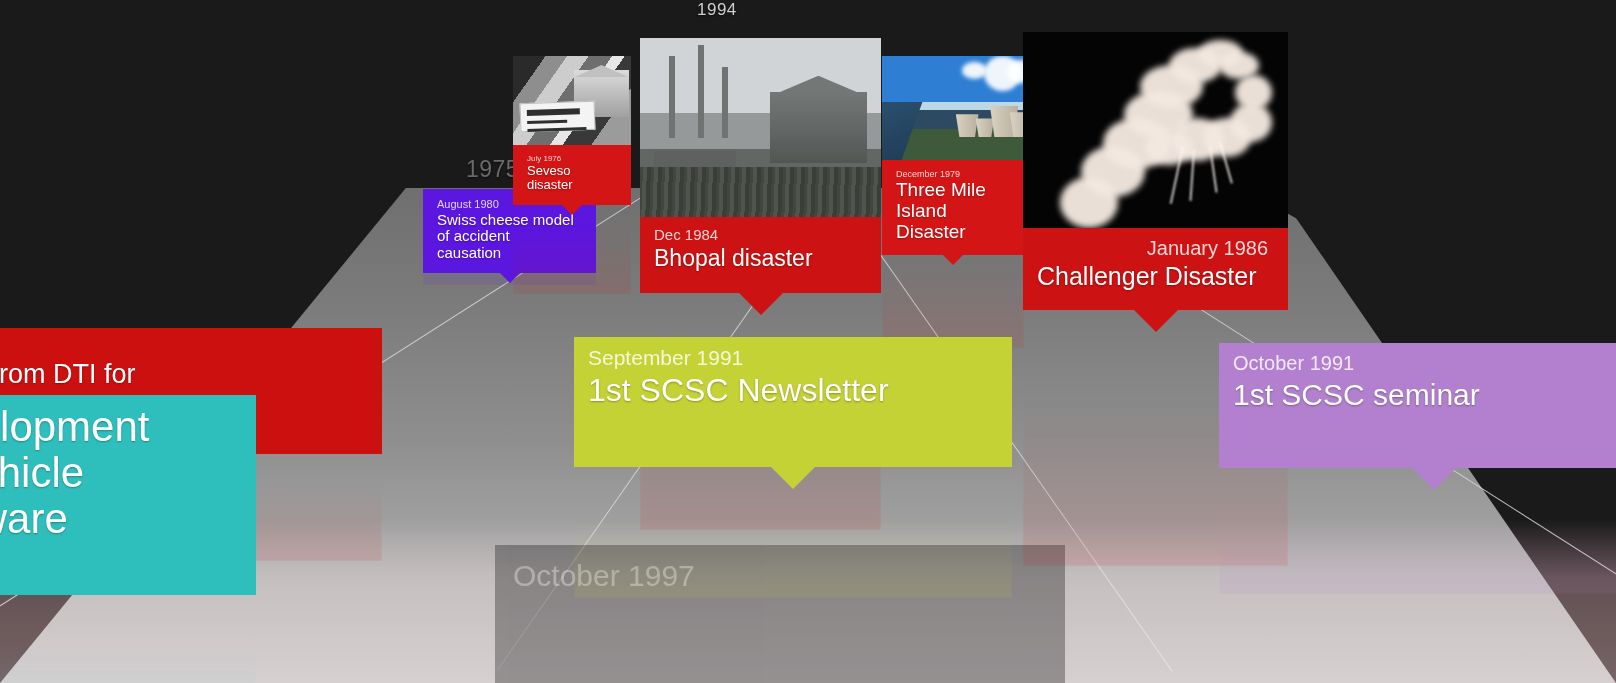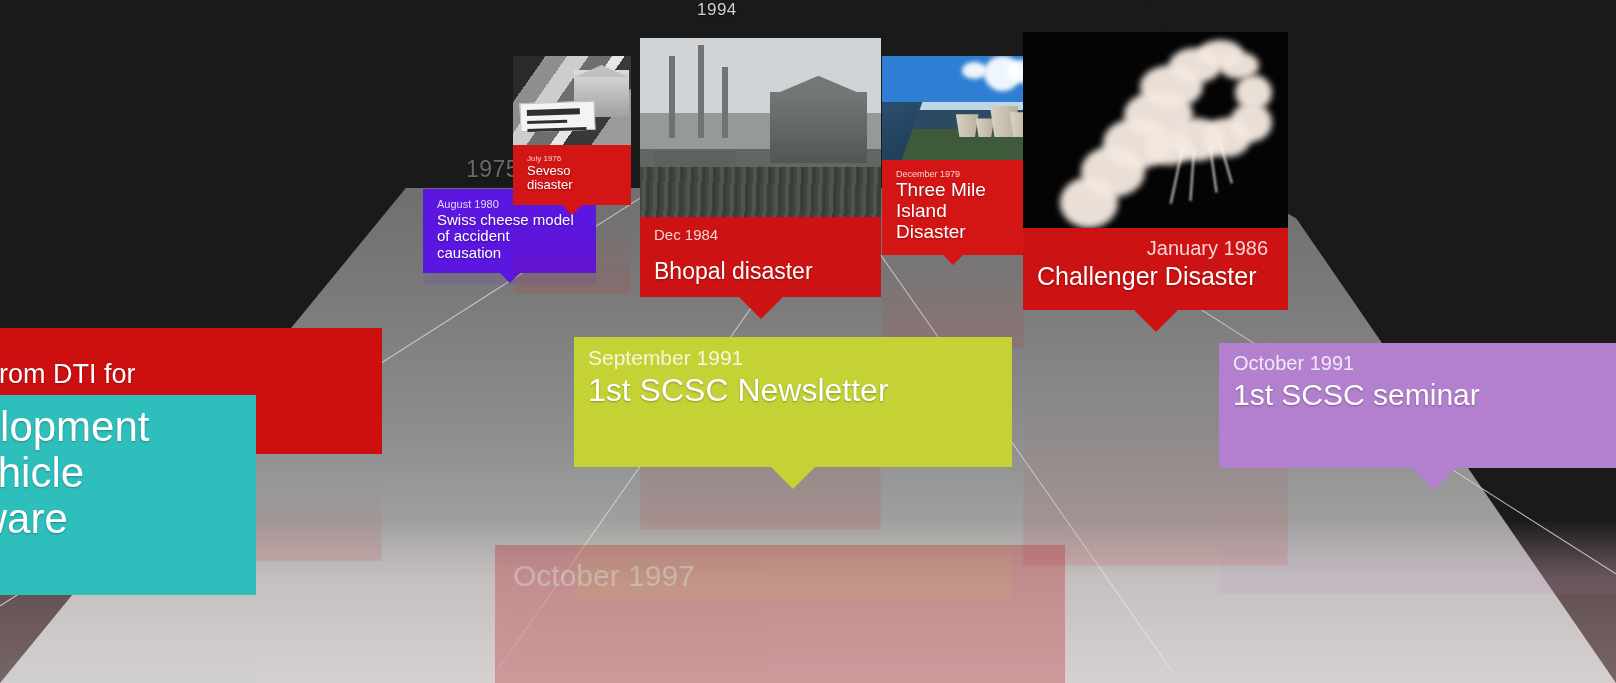--- a/index.html
+++ b/index.html
@@ -111,21 +111,21 @@
     <div class="vline" style="left:840px;top:196px;width:580px;transform:rotate(55deg);"></div>
     <div class="vline" style="left:1008px;top:186px;width:800px;transform:rotate(32.5deg);"></div>
     <div class="haze"></div>
   </div>
 
   <div id="years">
       <div class="year" style="left: 697px; top: 0px;">1994</div>
       <div class="year faded" style="left: 466px; top: 156px;">1975</div>
     </div>
 
-  <div class="ghost-card" id="ghost" style="left: 495px; top: 545px; width: 570px; height: 138px; background: #b91c1c;">
+  <div class="ghost-card" id="ghost" style="left: 495px; top: 545px; width: 570px; height: 138px; background: #000000;">
     <div class="body" style="padding:14px 18px;">
       <div class="date">October 1997</div>
     </div>
   </div>
 
   <div id="cards">
       <div class="reflect" style="left: -132px; top: 454px; width: 514px; height: 107px; background: rgb(204, 16, 16);"></div>
       <div class="card" style="left: -132px; top: 328px; width: 514px;">
         <div class="body" style="background: rgb(204, 16, 16); min-height: 126px;">
           <div class="date" style="font-size: 17px; margin-bottom: 3px;">May 1991</div>
@@ -187,21 +187,21 @@
       <div class="card" style="left: 640px; top: 38px; width: 241px;">
         <div class="photo ph-bhopal" style="height: 179px;">
           <div class="stack" style="left:12%;height:46%;"></div>
           <div class="stack" style="left:24%;height:52%;"></div>
           <div class="stack" style="left:34%;height:40%;"></div>
           <div class="plant"></div>
           <div class="shed"></div>
           <div class="grass"></div>
         </div>
         <div class="body" style="background: rgb(204, 18, 18); min-height: 76px;">
-          <div class="date" style="font-size: 15px; margin-bottom: 16px;">Dec 1984</div>
+          <div class="date" style="font-size: 15px; margin-bottom: 3px;">Dec 1984</div>
           <div class="title" style="font-size: 23px; white-space: normal;">Bhopal disaster</div>
           <div class="pointer" style="border-top: 22px solid rgb(204, 18, 18); bottom: -22px; border-left-width: 22px; border-right-width: 22px;"></div>
         </div>
       </div>
       <div class="reflect" style="left: 1023px; top: 330px; width: 265px; height: 236px; background: rgb(204, 18, 18);"></div>
       <div class="card" style="left: 1023px; top: 32px; width: 265px;">
         <div class="photo ph-challenger" style="height: 196px;">
           <div class="plume" style="left:14%;top:74%;width:22%;height:26%;"></div>
           <div class="plume" style="left:22%;top:58%;width:24%;height:26%;"></div>
           <div class="plume" style="left:30%;top:44%;width:26%;height:26%;"></div>

